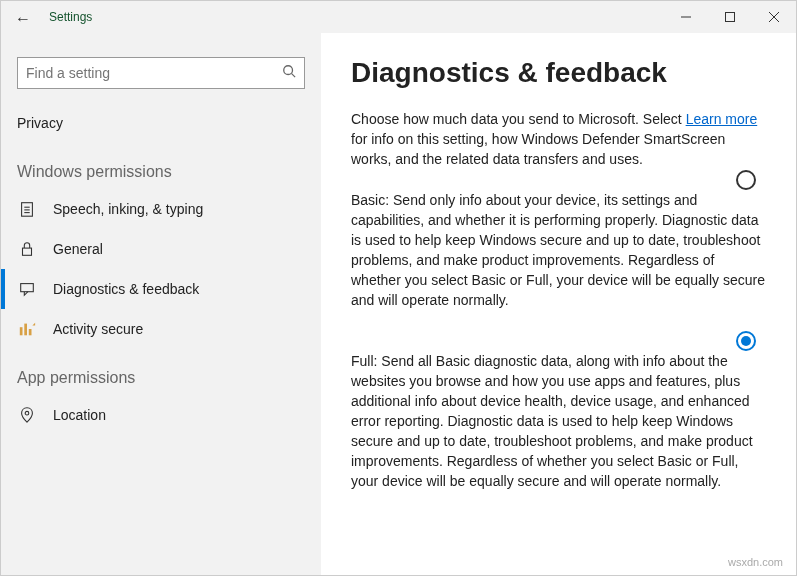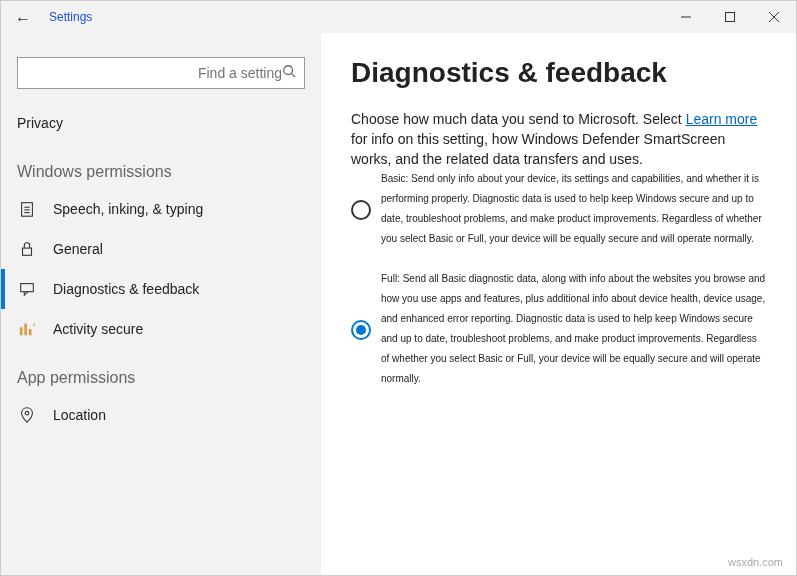--- a/index.html
+++ b/index.html
@@ -1,40 +1,40 @@
 <!DOCTYPE html>
 <html><head>
 <meta charset="utf-8">
 <style>
 * { margin:0; padding:0; box-sizing:border-box; font-family:"Segoe UI",Arial,sans-serif; }
 body { background:#fff; width:797px; height:576px; overflow:hidden; border:1px solid #ccc; }
 .titlebar { height:32px; display:flex; align-items:center; background:#f2f2f2; }
 .titlebar .back { width:44px; text-align:center; font-size:16px; color:#333; }
-.titlebar .title { font-size:12px; color:#1d4ed8; padding-left:4px; }
+.titlebar .title { font-size:12px; color:#14532d; padding-left:4px; }
 .titlebar .spacer { flex:1; }
 .titlebar .winbtn { width:44px; height:32px; display:flex; align-items:center; justify-content:center; color:#333; }
 .titlebar .winbtn svg { width:10px; height:10px; stroke:#333; stroke-width:1; fill:none; }
 .body { display:flex; height:calc(100% - 32px); }
 .sidebar { width:320px; background:#f2f2f2; padding:16px 0 0 0; overflow-y:auto; }
 .sidebar .row { display:flex; align-items:center; height:40px; padding:0 16px; font-size:14px; color:#222; }
 .sidebar .row.bold { font-weight:400; }
 .sidebar .row.active { border-left:4px solid #0078d7; padding-left:12px; }
 .sidebar .icon { width:20px; height:20px; margin-right:16px; display:flex; align-items:center; justify-content:center; color:#333; }
 .sidebar .icon svg { width:18px; height:18px; stroke:#333; stroke-width:1.2; fill:none; }
 .sidebar .icon.activity svg { fill:#d8a045; stroke:none; }
 .sidebar .section-label { font-size:16px; color:#666; padding:20px 16px 8px 16px; }
 .searchbox { margin:8px 16px 14px 16px; border:1px solid #999; background:#fff; height:32px; display:flex; align-items:center; padding:0 8px; }
-.searchbox input { border:0; outline:0; flex:1; font-size:14px; background:transparent; color:#555;text-align:right; }
+.searchbox input { border:0; outline:0; flex:1; font-size:14px; background:transparent; color:#555; }
 .searchbox .sicon svg { width:14px; height:14px; stroke:#666; stroke-width:1.5; fill:none; }
 .content { flex:1; padding:24px 30px 16px 30px; overflow-y:auto; color:#222; }
 .content h1 { font-size:28px; font-weight:600; margin-bottom:20px; }
 .content h2 { font-size:20px; font-weight:400; margin-bottom:14px; }
 .content .intro { font-size:14px; line-height:20px; }
 .content a { color:#0066cc; text-decoration:underline; }
-.radio-item { display:flex; align-items:center; margin-bottom:20px; font-size:10px; line-height:20px; }
+.radio-item { display:flex; align-items:flex-end; margin-bottom:20px; font-size:14px; line-height:20px;flex-direction:column; }
 .radio-outer { width:20px; height:20px; border:2px solid #333; border-radius:50%; flex:0 0 20px; margin-right:10px; margin-top:1px; display:flex; align-items:center; justify-content:center; }
 .radio-outer.selected { border-color:#0078d7; }
 .radio-inner { width:10px; height:10px; background:#0078d7; border-radius:50%; }
 .watermark { position:absolute; bottom:8px; right:14px; font-size:11px; color:#aaa; }
 </style>
 </head>
 <body>
 
 <div class="titlebar">
   <div class="back">←</div>

